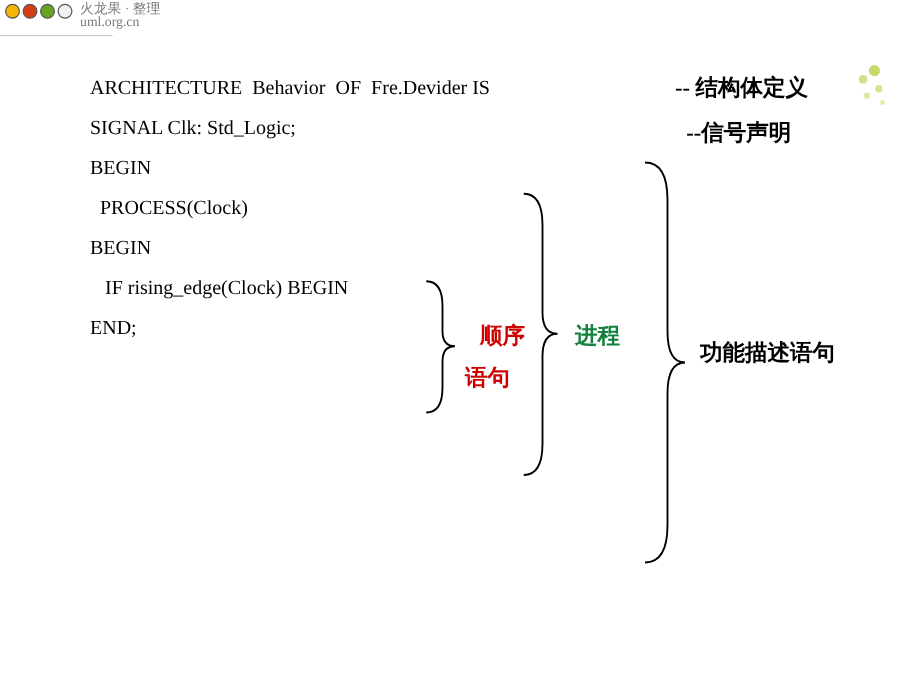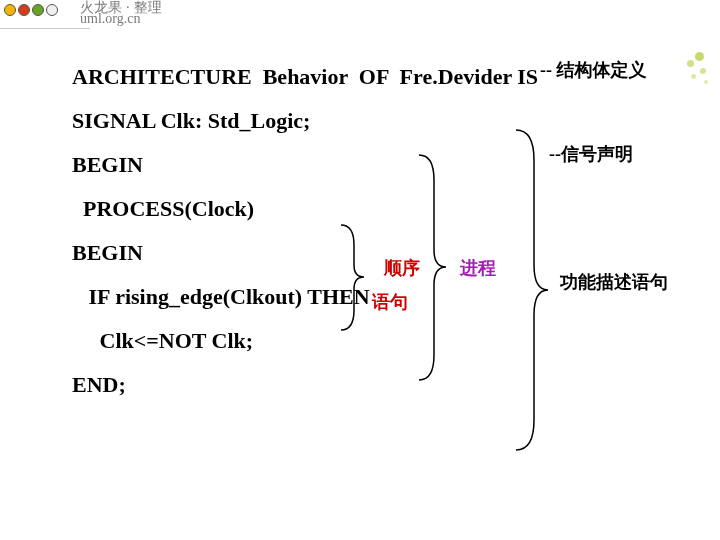--- a/index.html
+++ b/index.html
@@ -25,58 +25,58 @@
   .berry {
     display: inline-block;
     width: 10px;
     height: 10px;
     border-radius: 50%;
     border: 1px solid #555;
     margin-right: -2px;
   }
   .header-text {
     display: inline-block;
-    font-size: 14px;
+    font-size: 11px;
     color: #7a7a7a;
     vertical-align: top;
     line-height: 11px;
-    margin-left: 20px;
+    margin-left: 4px;
   }
   .divider {
     position: absolute;
     top: 28px;
     left: 0;
     width: 90px;
     height: 1px;
     background: #ccc;
   }
   .code-area {
     position: absolute;
     top: 55px;
     left: 72px;
-    font-size: 22px;
-    font-weight: bold;
+    font-size: 16px;
+    font-weight: normal;
     color: #000;
     line-height: 2.0;
   }
   .code-line { white-space: pre; }
   .deco-dot {
     position: absolute;
     width: 9px;
     height: 9px;
     border-radius: 50%;
     background: #c6d96a;
   }
   .comment {
     position: absolute;
     font-size: 18px;
     font-weight: bold;
   }
   .red { color: #d00000; }
-  .blue { color: #a21caf; }
+  .blue { color: #15803d; }
   .black { color: #000; }
   svg.bracket {
     position: absolute;
     overflow: visible;
   }
 </style>
 </head>
 <body>
 
 <div class="header">
@@ -98,27 +98,26 @@
 <div class="deco-dot" style="top:68px; right:14px; width:6px; height:6px; opacity:.7"></div>
 <div class="deco-dot" style="top:74px; right:24px; width:5px; height:5px; opacity:.6"></div>
 <div class="deco-dot" style="top:80px; right:12px; width:4px; height:4px; opacity:.5"></div>
 
 <div class="code-area">
   <div class="code-line">ARCHITECTURE  Behavior  OF  Fre.Devider IS</div>
   <div class="code-line">SIGNAL Clk: Std_Logic;</div>
   <div class="code-line">BEGIN</div>
   <div class="code-line">  PROCESS(Clock)</div>
   <div class="code-line">BEGIN</div>
-  <div class="code-line">   IF rising_edge(Clkout) THEN</div>
-  <div class="code-line">     Clk&lt;=NOT Clk;</div>
+  <div class="code-line">   IF rising_edge(Clock) BEGIN</div>
   <div class="code-line">END;</div>
 </div>
 
 <div class="comment black" style="top:58px; left:540px;text-align:right;">-- 结构体定义</div>
-<div class="comment black" style="top:94px; left:549px;margin-top:48px;">--信号声明</div>
+<div class="comment black" style="top:94px; left:549px;">--信号声明</div>
 
 <svg class="bracket" style="top:225px; left:336px;" width="30" height="105">
   <path d="M5,0 Q18,0 18,20 L18,40 Q18,52 28,52 Q18,52 18,64 L18,85 Q18,105 5,105" stroke="#000" stroke-width="1.5" fill="none"></path>
 </svg>
 <div class="comment red" style="top:256px; left:384px;text-align:center;">顺序</div>
 <div class="comment red" style="top:290px; left:372px;">语句</div>
 
 <svg class="bracket" style="top:155px; left:414px;" width="34" height="225">
   <path d="M5,0 Q20,0 20,25 L20,95 Q20,112 32,112 Q20,112 20,130 L20,200 Q20,225 5,225" stroke="#000" stroke-width="1.5" fill="none"></path>
 </svg>

